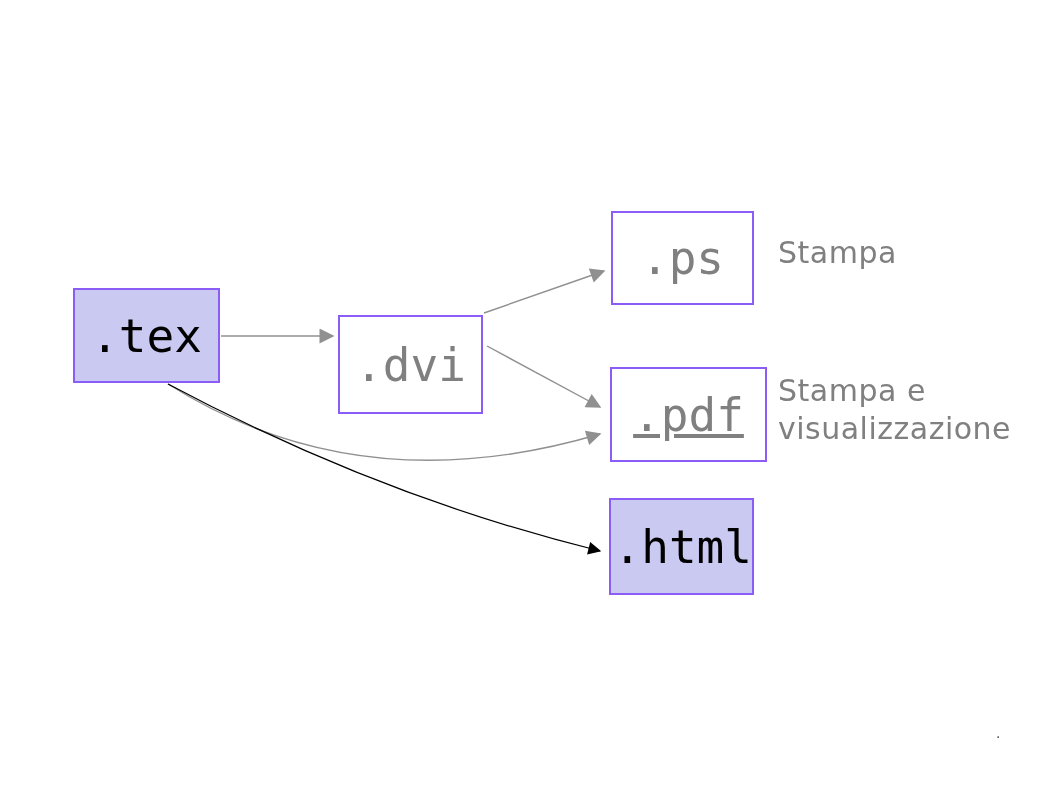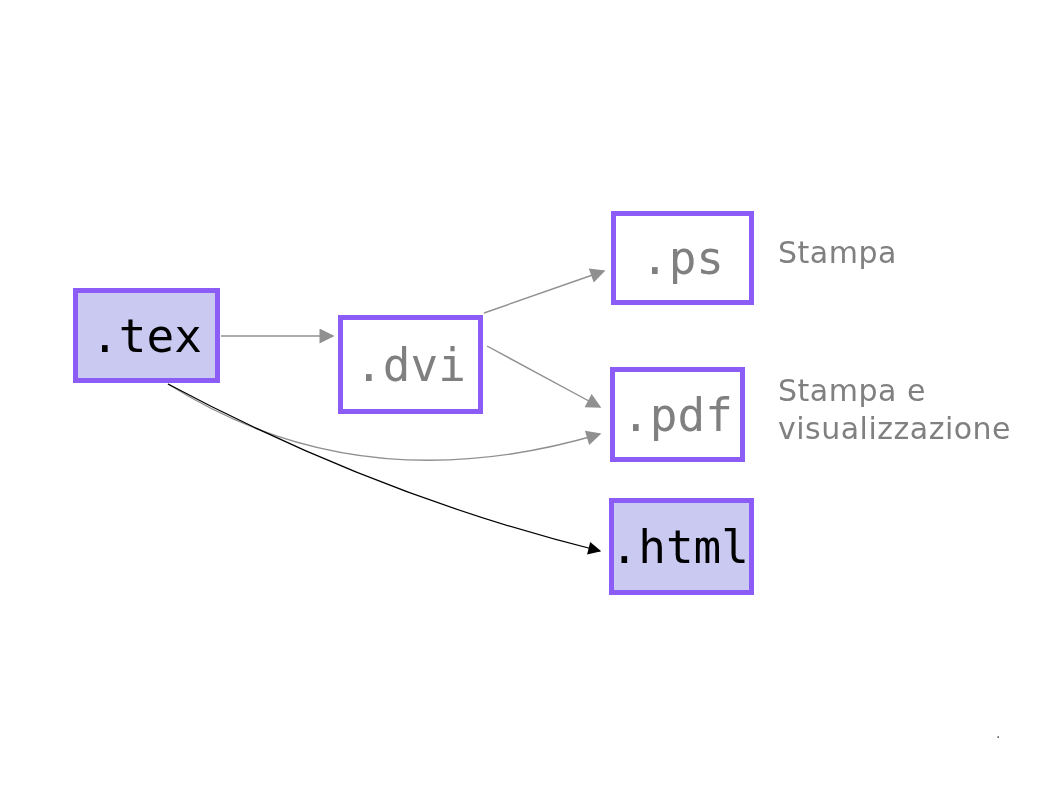--- a/index.html
+++ b/index.html
@@ -21,38 +21,38 @@
     top: 0;
     width: 1058px;
     height: 794px;
   }
   .node {
     position: absolute;
     display: flex;
     align-items: center;
     justify-content: center;
     box-sizing: border-box;
-    border: 5px solid #8b5cf6;
+    border: 2px solid #8b5cf6;
     font-family: "DejaVu Sans Mono", "Liberation Mono", monospace;
     font-size: 46px;
     line-height: 1;
     white-space: nowrap;
   }
   .node.highlight {
     background: #c9c9f2;
     color: #000000;
   }
   .node.plain {
     background: #ffffff;
     color: #808080;
   }
   .node-tex  { left: 73px;  top: 288px; width: 147px; height: 95px; }
   .node-dvi  { left: 338px; top: 286px; width: 145px; height: 99px; margin-top: 29px; }
   .node-ps   { left: 611px; top: 211px; width: 143px; height: 94px; }
-  .node-pdf  { left: 610px; top: 367px; width: 135px; height: 95px; }
+  .node-pdf  { left: 610px; top: 367px; width: 157px; height: 95px; text-decoration: underline; }
   .node-html { left: 609px; top: 498px; width: 145px; height: 97px; justify-content: flex-end; }
   .note {
     position: absolute;
     color: #808080;
     font-size: 30px;
     line-height: 38px;
     letter-spacing: 0.5px;
     white-space: nowrap;
   }
   .note-ps  { left: 778px; top: 234px; }

